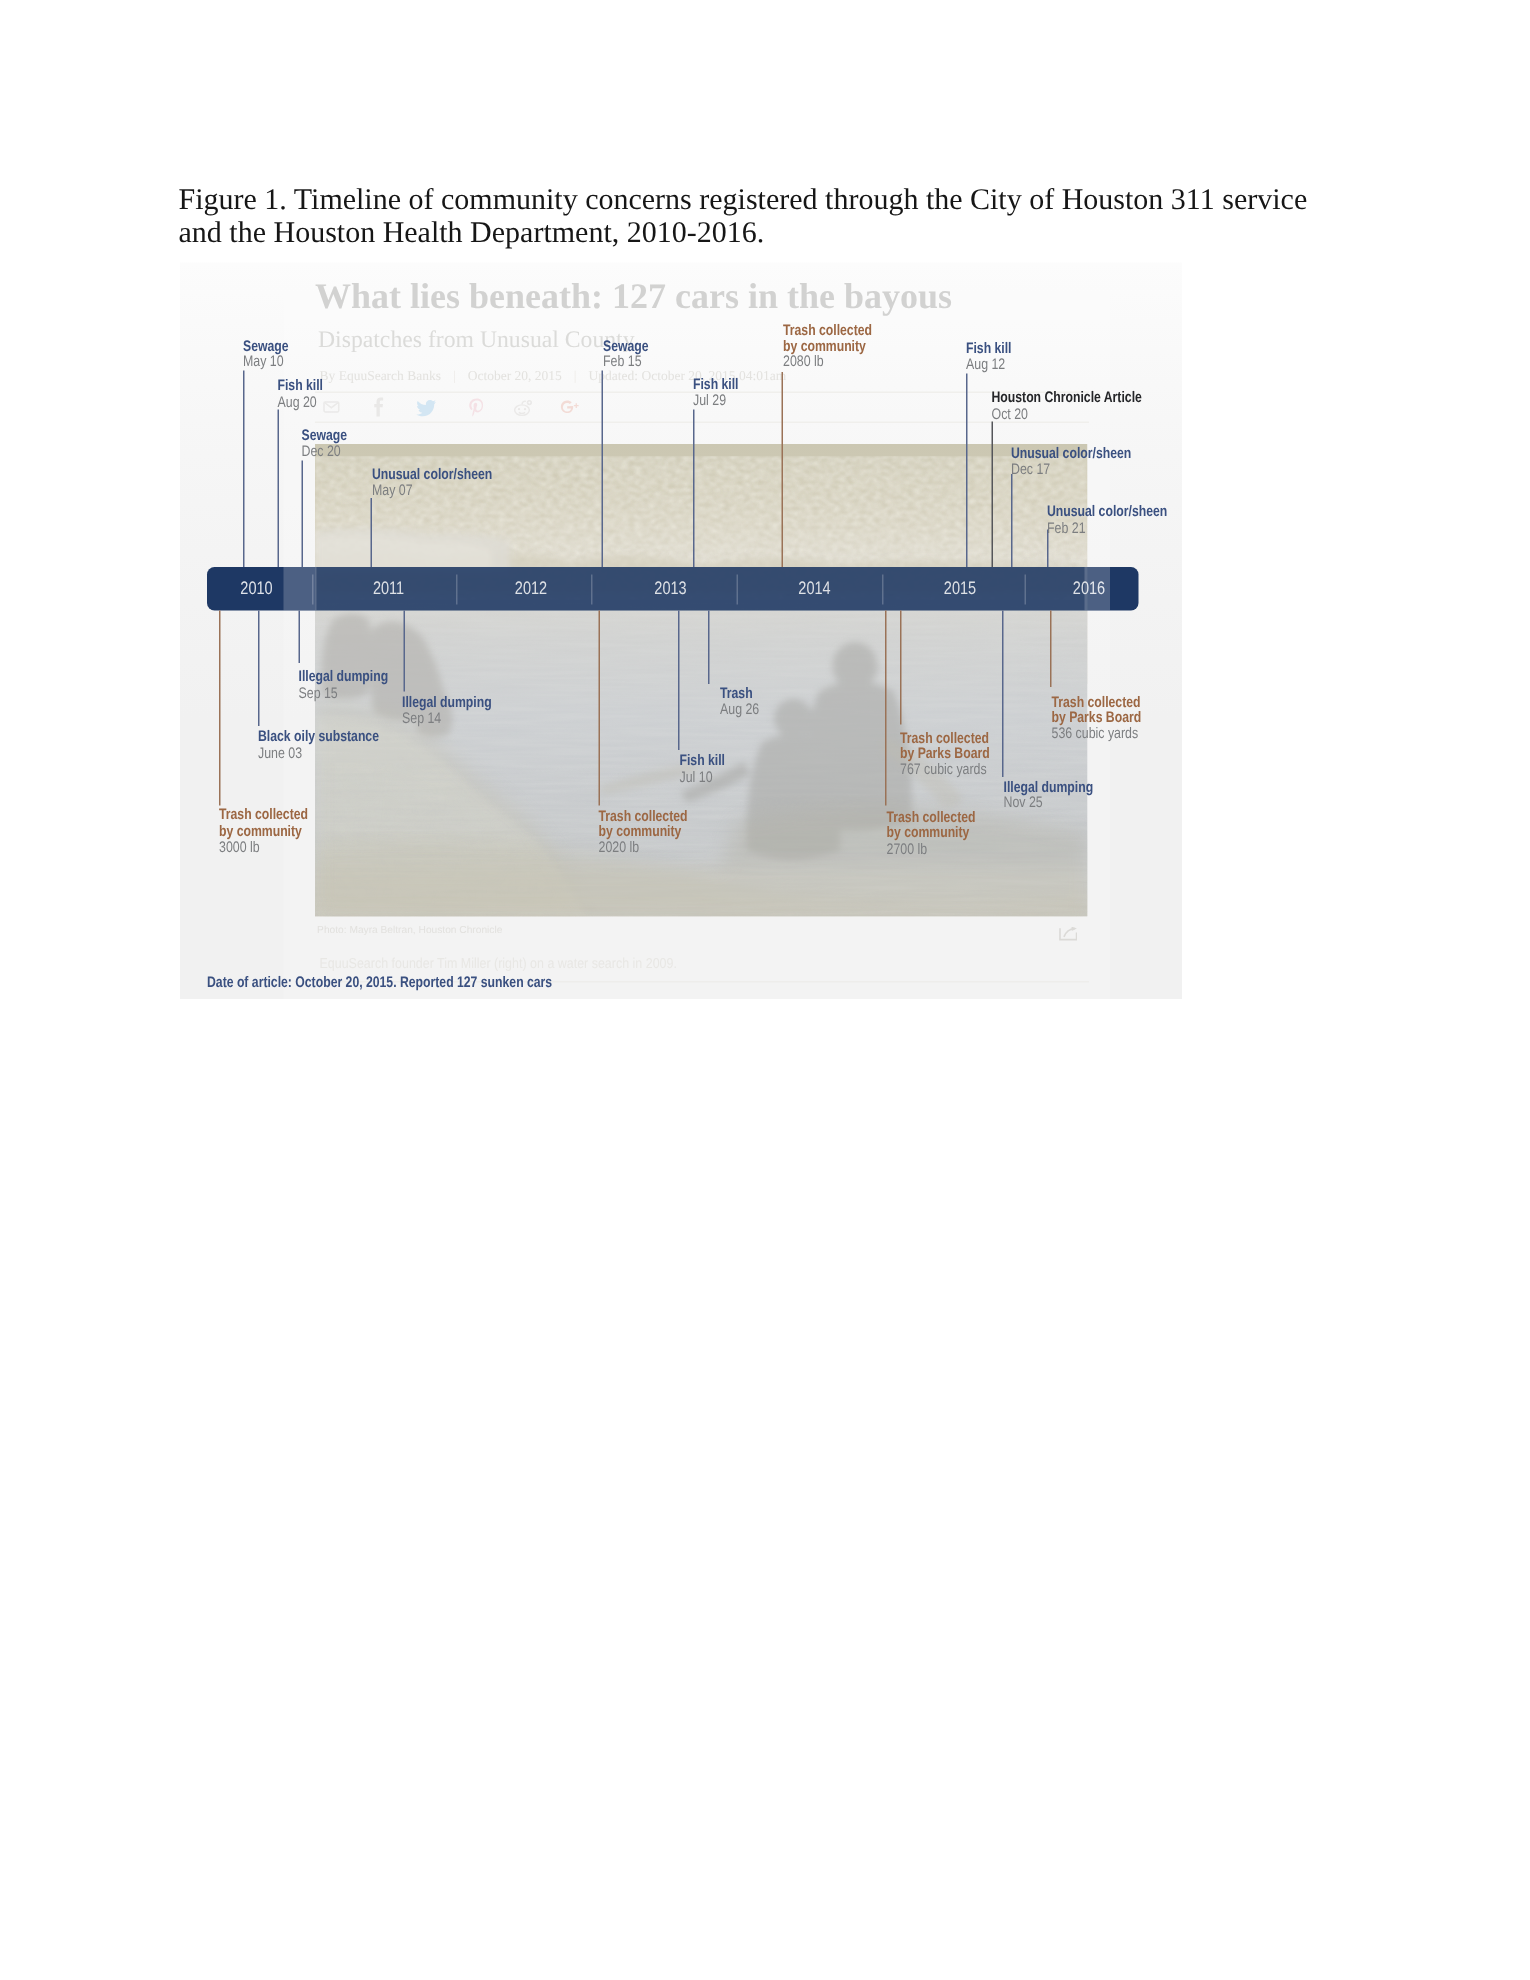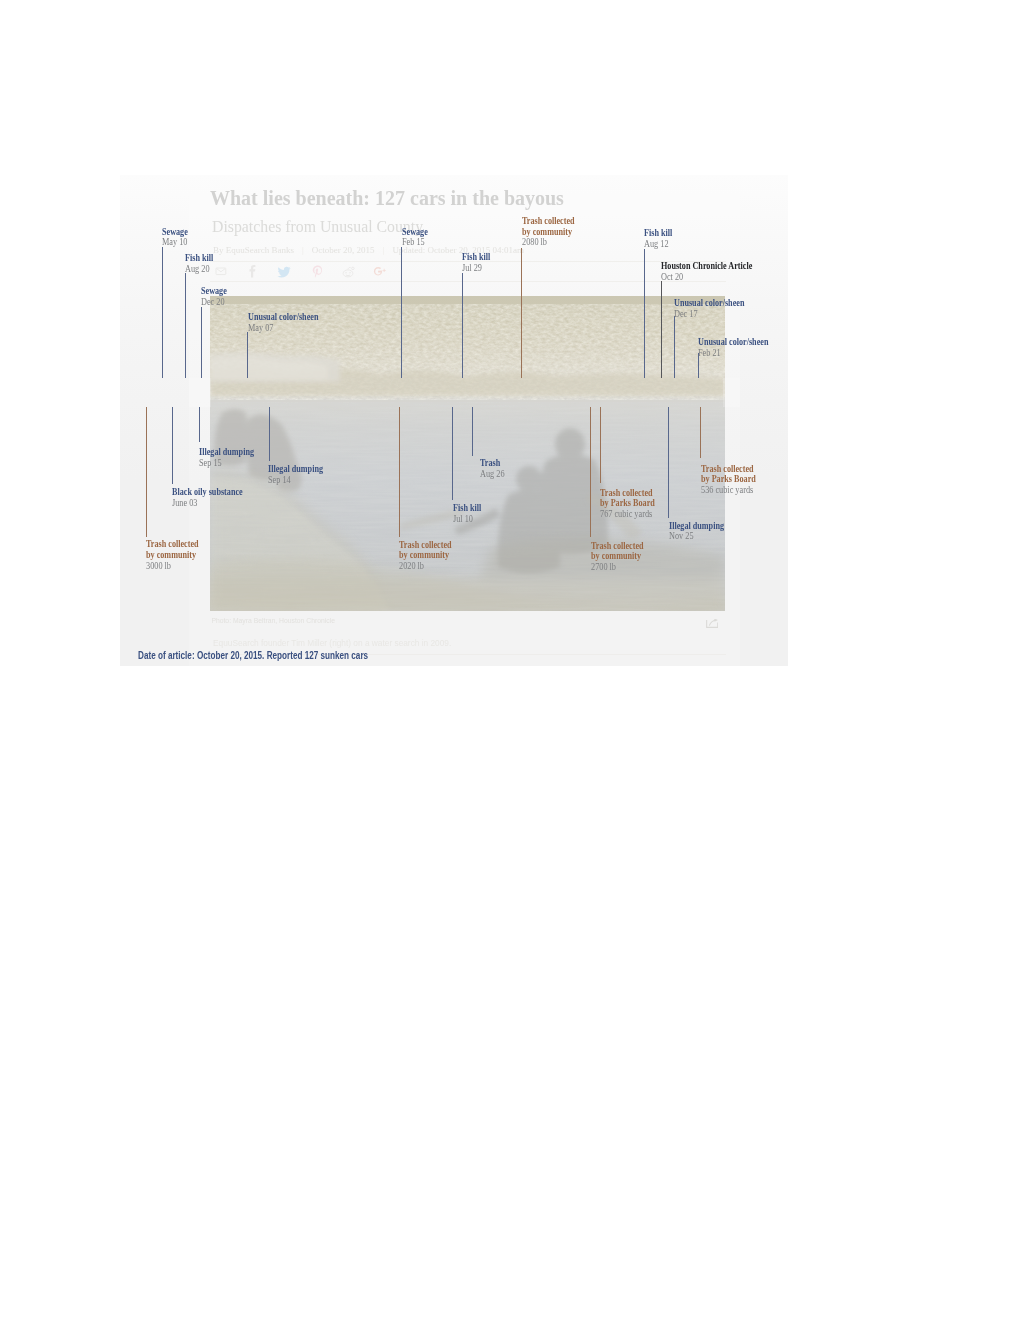--- a/index.html
+++ b/index.html
@@ -7,21 +7,21 @@
   .page{position:relative;width:1020px;height:1320px;background:#fff;}
   .caption{position:absolute;left:119px;top:121.5px;width:780px;font-size:20px;line-height:22.9px;color:#161616;
            font-family:"Liberation Serif",serif;}
   .figure{position:absolute;left:120px;top:175px;width:668px;height:491px;overflow:hidden;
           background:linear-gradient(#fcfcfc 0%, #f9f9f9 12%, #f6f6f6 26%, #f3f3f3 46%, #f1f1f1 62%, #f1f1f1 100%);}
   .art{position:absolute;inset:0;}
   .artpage{position:absolute;left:69px;top:0;width:551px;height:491px;
             background:rgba(255,255,255,0.20);}
   
   .art-hl{position:absolute;left:90px;top:8px;font-family:"Liberation Serif",serif;font-weight:700;
-          font-size:20px;line-height:30px;color:#d2d2d1;white-space:nowrap;}
+          font-size:24px;line-height:30px;color:#d2d2d1;white-space:nowrap;}
   .art-sub{position:absolute;left:92px;top:43px;font-family:"Liberation Serif",serif;
           font-size:15.8px;line-height:18px;color:#dbdbd9;white-space:nowrap;}
   .art-by{position:absolute;left:93px;top:69.5px;font-family:"Liberation Serif",serif;
           font-size:9px;line-height:11px;color:#e3e2df;white-space:nowrap;}
   .art-by span.sep{color:#edebe8;padding:0 8px;}
   .art-rule{position:absolute;background:#f0efec;height:1px;}
   .social{position:absolute;top:89px;height:16px;}
   .photo{position:absolute;left:90px;top:121px;width:515px;height:315px;}
   .pcred{position:absolute;left:91.4px;top:441.6px;font-family:"Liberation Sans",sans-serif;font-size:6.8px;color:#e2e1de;letter-spacing:0;transform:scaleX(1.0);transform-origin:0 50%;}
   .pcap{position:absolute;left:92.7px;top:462.3px;font-family:"Liberation Sans",sans-serif;font-size:9.6px;color:#e8e7e4;letter-spacing:0;transform:scaleX(0.866);transform-origin:0 50%;}
@@ -30,36 +30,37 @@
   
   .bar{position:absolute;left:18px;top:203px;width:621px;height:29px;border-radius:5px;background:#1e3864;}
   .barclip{position:absolute;left:18px;top:203px;width:621px;height:29px;border-radius:5px;overflow:hidden;}
   .barclip > .artcopy{position:absolute;inset:auto;left:-18px;top:-203px;width:668px;height:491px;opacity:0.12;right:auto;bottom:auto;}
   .barclip > .gap{position:absolute;top:0;height:29px;background:rgba(255,255,255,0.19);}
   .bar .yr{position:absolute;top:0;height:29px;line-height:29.8px;font-family:"Liberation Sans",sans-serif;
            font-size:12.1px;color:#dfe3ea;text-align:center;letter-spacing:0;
            transform:scaleX(0.80);}
   .bar .tick{position:absolute;top:5.3px;height:19.7px;width:1px;background:rgba(255,255,255,0.22);}
   .ln{position:absolute;width:1px;}
-  .lbl{position:absolute;font-family:Liberation Serif, serif;white-space:nowrap;}
+  .lbl{position:absolute;font-family:Liberation Sans, sans-serif;white-space:nowrap;}
   .lbl .t{font-weight:700;font-size:10.2px;line-height:10.8px;letter-spacing:0px;
           transform:scaleX(0.80);transform-origin:0 50%;}
   .lbl .d{font-size:10.2px;line-height:10.8px;color:#7c7e80;letter-spacing:0px;
           transform:scaleX(0.81);transform-origin:0 50%;}
   .c-blue .t{color:#3a5080;}
   .c-brown .t{color:#9c6743;}
   .c-black .t{color:#242528;}
   .foot{position:absolute;left:18.4px;top:475.4px;font-family:"Liberation Sans",sans-serif;font-weight:700;
         font-size:10.2px;color:#3a5080;letter-spacing:0px;transform:scaleX(0.80);transform-origin:0 50%;}
 </style>
 </head>
 <body>
 
 <div class="page">
 
+  <div class="caption">Figure 1. Timeline of community concerns registered through the City of Houston 311 service and the Houston Health Department, 2010-2016.</div>
 
   <div class="figure">
     <div class="art">
       <div class="artpage"></div>
       <div class="art-hl">What lies beneath: 127 cars in the bayous</div>
       <div class="art-sub">Dispatches from Unusual County</div>
       <div class="art-by"><span>By EquuSearch Banks</span><span class="sep">|</span><span>October 20, 2015</span><span class="sep">|</span><span>Updated: October 20, 2015 04:01am</span></div>
       <div class="art-rule" style="left:90px;top:85.6px;width:516px;"></div>
       <div class="art-rule" style="left:90px;top:105.6px;width:516px;"></div>
       <div class="social" style="left:95px;width:180px;">
@@ -191,20 +192,35 @@
       <div class="shareico">
         <svg width="12.4" height="9.2" viewBox="0 0 12.4 9.2">
           <path d="M0.65 0.9 V8.4 H11.75 V3.6" fill="none" stroke="#dbdad7" stroke-width="1.1"></path>
           <path d="M3.3 6.6 C4.8 2.6 7.6 1.2 10.6 1.0" fill="none" stroke="#dbdad7" stroke-width="1.1"></path>
           <path d="M8.3 -0.35 L11.95 1.05 L8.5 2.7 Z" fill="#dbdad7"></path>
         </svg>
       </div>
       <div class="bottomrule"></div>
 </div>
 
+    <div class="bar">
+    <div class="yr" style="left:2.8000000000000114px;width:60px;">2010</div>
+    <div class="yr" style="left:91.19999999999999px;width:60px;">2011</div>
+    <div class="yr" style="left:186.2px;width:60px;">2012</div>
+    <div class="yr" style="left:278.7px;width:60px;">2013</div>
+    <div class="yr" style="left:375.1px;width:60px;">2014</div>
+    <div class="yr" style="left:471.6px;width:60px;">2015</div>
+    <div class="yr" style="left:557.9px;width:60px;">2016</div>
+    <div class="tick" style="left:70px;"></div>
+    <div class="tick" style="left:165.5px;"></div>
+    <div class="tick" style="left:256.4px;"></div>
+    <div class="tick" style="left:352.6px;"></div>
+    <div class="tick" style="left:449.6px;"></div>
+    <div class="tick" style="left:545.2px;"></div>
+    </div>
     <div class="barclip">
         <div class="artcopy art">
       <div class="artpage"></div>
       <div class="art-hl"></div>
       <div class="art-sub"></div>
 
       <div class="photo">
         <svg width="515" height="315" viewBox="0 0 515 315" preserveAspectRatio="none">
           <defs>
             <linearGradient id="gskyB" x1="0" y1="0" x2="0" y2="1">

